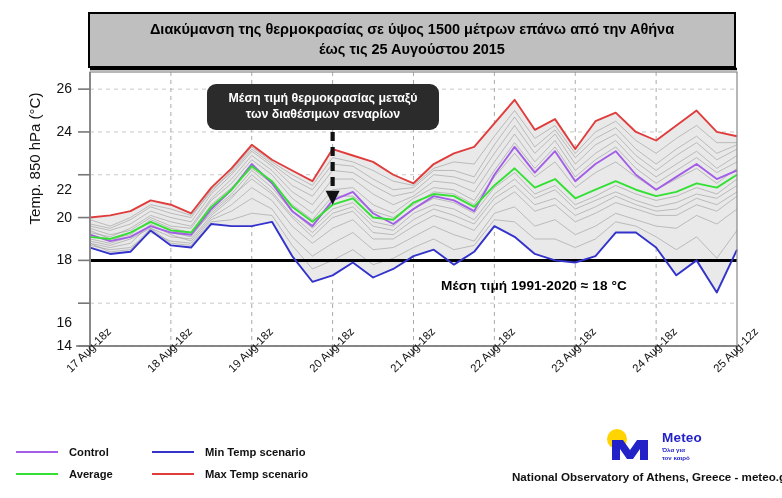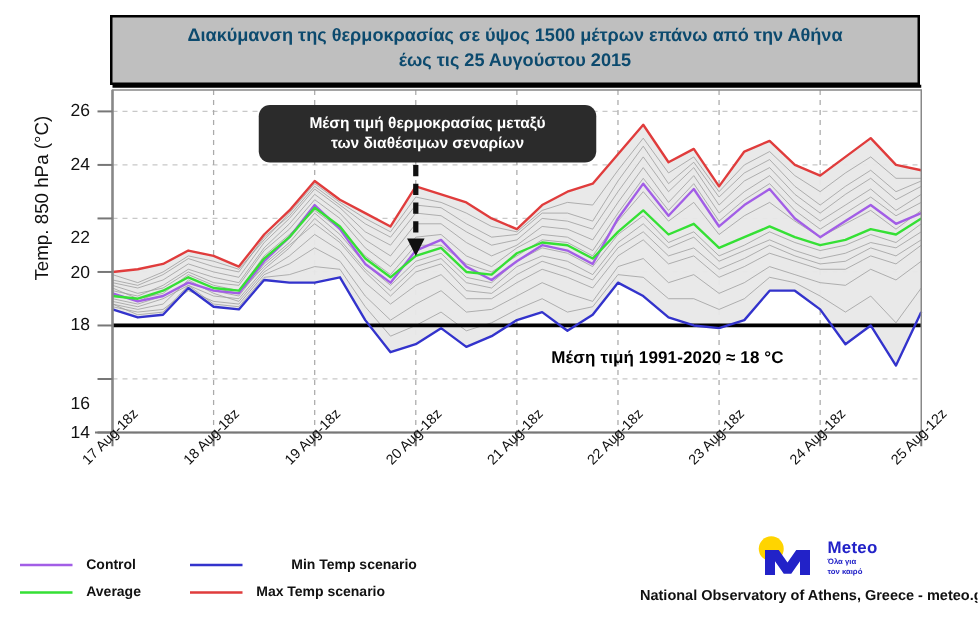--- a/index.html
+++ b/index.html
@@ -30,29 +30,29 @@
     border: 2px solid #000000;
     box-sizing: border-box;
     display: flex;
     align-items: center;
     justify-content: center;
     text-align: center;
   }
   .title-text {
     font-size: 14.5px;
     font-weight: 600;
-    color: #0c4a6e;
+    color: #000000;
     line-height: 1.35;
     padding: 0 10px;
   }
   .callout {
     position: absolute;
     left: 207px;
     top: 84px;
-    width: 270px;
+    width: 232px;
     background: #2b2b2b;
     border-radius: 9px;
     padding: 6px 8px 7px 8px;
     box-sizing: border-box;
     text-align: center;
   }
   .callout-text {
     color: #ffffff;
     font-size: 12.4px;
     font-weight: bold;
@@ -237,21 +237,21 @@
 
   <div class="legend">
     <div class="legend-item" style="left:0px;top:2px;">
       <span class="legend-swatch" style="border-top-color: rgb(162, 94, 230);"></span>
       <span class="legend-label">Control</span>
     </div>
     <div class="legend-item" style="left:0px;top:24px;">
       <span class="legend-swatch" style="border-top-color: rgb(53, 224, 53);"></span>
       <span class="legend-label">Average</span>
     </div>
-    <div class="legend-item" style="left:136px;top:2px;gap:28px;">
+    <div class="legend-item" style="left:136px;top:2px;">
       <span class="legend-swatch" style="border-top-color: rgb(51, 51, 204);"></span>
       <span class="legend-label">Min Temp scenario</span>
     </div>
     <div class="legend-item" style="left:136px;top:24px;">
       <span class="legend-swatch" style="border-top-color: rgb(224, 60, 60);"></span>
       <span class="legend-label">Max Temp scenario</span>
     </div>
   </div>
 
   <div class="logo">

